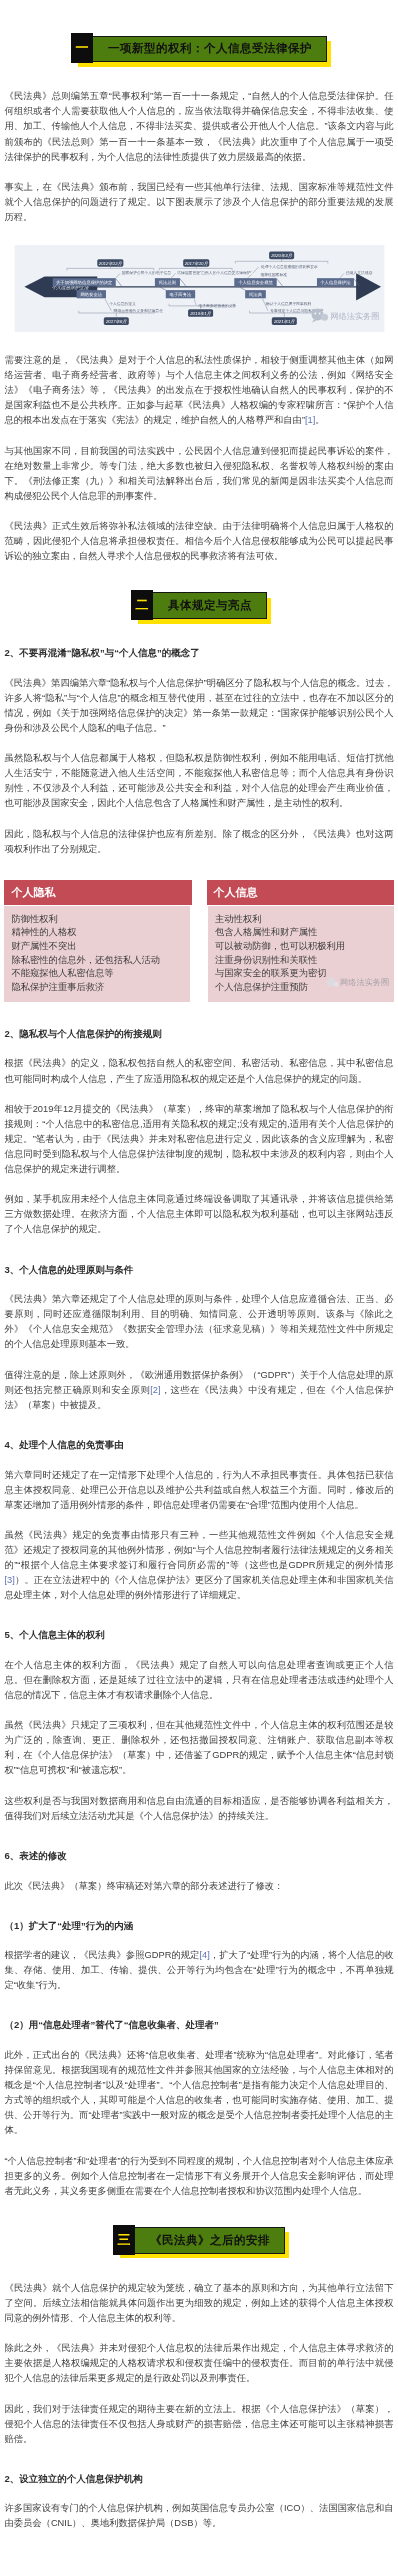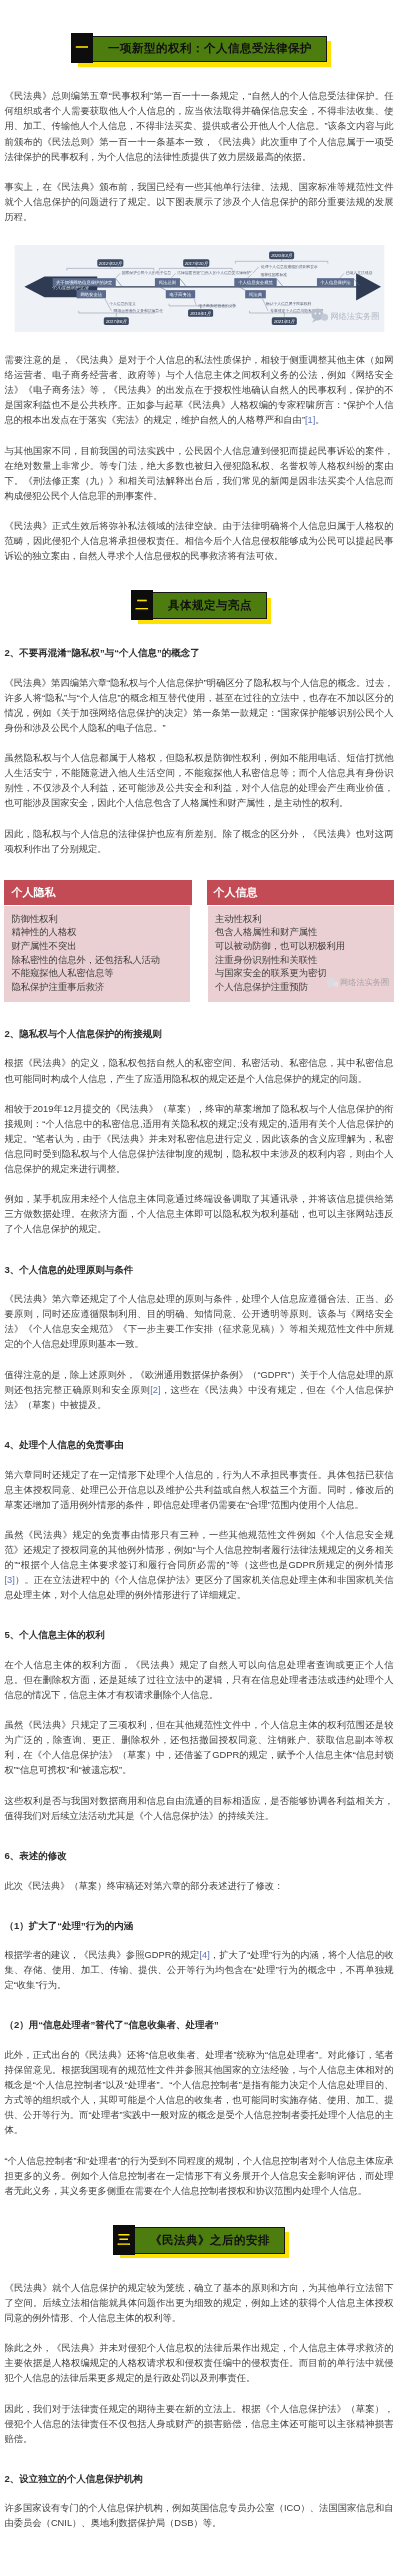--- a/index.html
+++ b/index.html
@@ -183,21 +183,21 @@
       </div>
     </div>
   </div>
 
   <h3 class="sub-h">2、隐私权与个人信息保护的衔接规则</h3>
   <p class="body-p">根据《民法典》的定义，隐私权包括自然人的私密空间、私密活动、私密信息，其中私密信息也可能同时构成个人信息，产生了应适用隐私权的规定还是个人信息保护的规定的问题。</p>
   <p class="body-p">相较于2019年12月提交的《民法典》（草案），终审的草案增加了隐私权与个人信息保护的衔接规则：“个人信息中的私密信息,适用有关隐私权的规定;没有规定的,适用有关个人信息保护的规定。”笔者认为，由于《民法典》并未对私密信息进行定义，因此该条的含义应理解为，私密信息同时受到隐私权与个人信息保护法律制度的规制，隐私权中未涉及的权利内容，则由个人信息保护的规定来进行调整。</p>
   <p class="body-p">例如，某手机应用未经个人信息主体同意通过终端设备调取了其通讯录，并将该信息提供给第三方做数据处理。在救济方面，个人信息主体即可以隐私权为权利基础，也可以主张网站违反了个人信息保护的规定。</p>
 
   <h3 class="sub-h">3、个人信息的处理原则与条件</h3>
-  <p class="body-p">《民法典》第六章还规定了个人信息处理的原则与条件，处理个人信息应遵循合法、正当、必要原则，同时还应遵循限制利用、目的明确、知情同意、公开透明等原则。该条与《网络安全法》《个人信息安全规范》《下一步主要工作安排（征求意见稿）》等相关规范性文件中所规定的个人信息处理原则基本一致。</p>
+  <p class="body-p">《民法典》第六章还规定了个人信息处理的原则与条件，处理个人信息应遵循合法、正当、必要原则，同时还应遵循限制利用、目的明确、知情同意、公开透明等原则。该条与《除此之外》《个人信息安全规范》《数据安全管理办法（征求意见稿）》等相关规范性文件中所规定的个人信息处理原则基本一致。</p>
   <p class="body-p"><span>值得注意的是，除上述原则外，《欧洲通用数据保护条例》（“GDPR”）关于个人信息处理的原则还包括完整正确原则和安全原则</span><span class="ref-link">[2]</span><span>，这些在《民法典》中没有规定，但在《个人信息保护法》（草案）中被提及。</span></p>
 
   <h3 class="sub-h">4、处理个人信息的免责事由</h3>
   <p class="body-p">第六章同时还规定了在一定情形下处理个人信息的，行为人不承担民事责任。具体包括已获信息主体授权同意、处理已公开信息以及维护公共利益或自然人权益三个方面。同时，修改后的草案还增加了适用例外情形的条件，即信息处理者仍需要在“合理”范围内使用个人信息。</p>
   <p class="body-p"><span>虽然《民法典》规定的免责事由情形只有三种，一些其他规范性文件例如《个人信息安全规范》还规定了授权同意的其他例外情形，例如“与个人信息控制者履行法律法规规定的义务相关的”“根据个人信息主体要求签订和履行合同所必需的”等（这些也是GDPR所规定的例外情形</span><span class="ref-link">[3]</span><span>）。正在立法进程中的《个人信息保护法》更区分了国家机关信息处理主体和非国家机关信息处理主体，对个人信息处理的例外情形进行了详细规定。</span></p>
 
   <h3 class="sub-h">5、个人信息主体的权利</h3>
   <p class="body-p">在个人信息主体的权利方面，《民法典》规定了自然人可以向信息处理者查询或更正个人信息。但在删除权方面，还是延续了过往立法中的逻辑，只有在信息处理者违法或违约处理个人信息的情况下，信息主体才有权请求删除个人信息。</p>
   <p class="body-p">虽然《民法典》只规定了三项权利，但在其他规范性文件中，个人信息主体的权利范围还是较为广泛的，除查询、更正、删除权外，还包括撤回授权同意、注销账户、获取信息副本等权利，在《个人信息保护法》（草案）中，还借鉴了GDPR的规定，赋予个人信息主体“信息封锁权”“信息可携权”和“被遗忘权”。</p>
   <p class="body-p">这些权利是否与我国对数据商用和信息自由流通的目标相适应，是否能够协调各利益相关方，值得我们对后续立法活动尤其是《个人信息保护法》的持续关注。</p>

